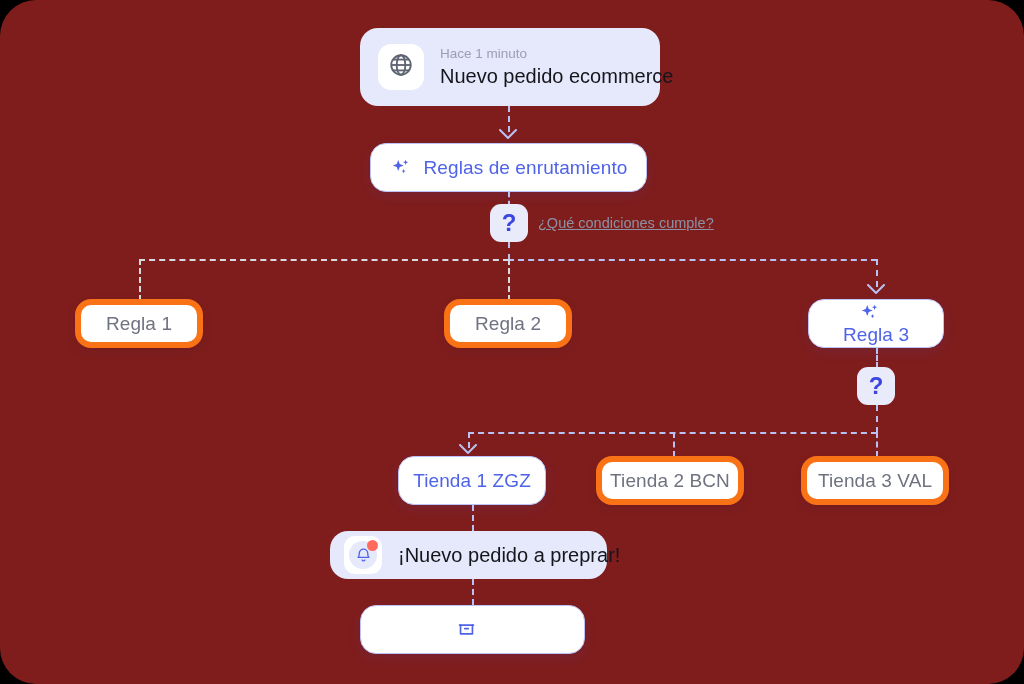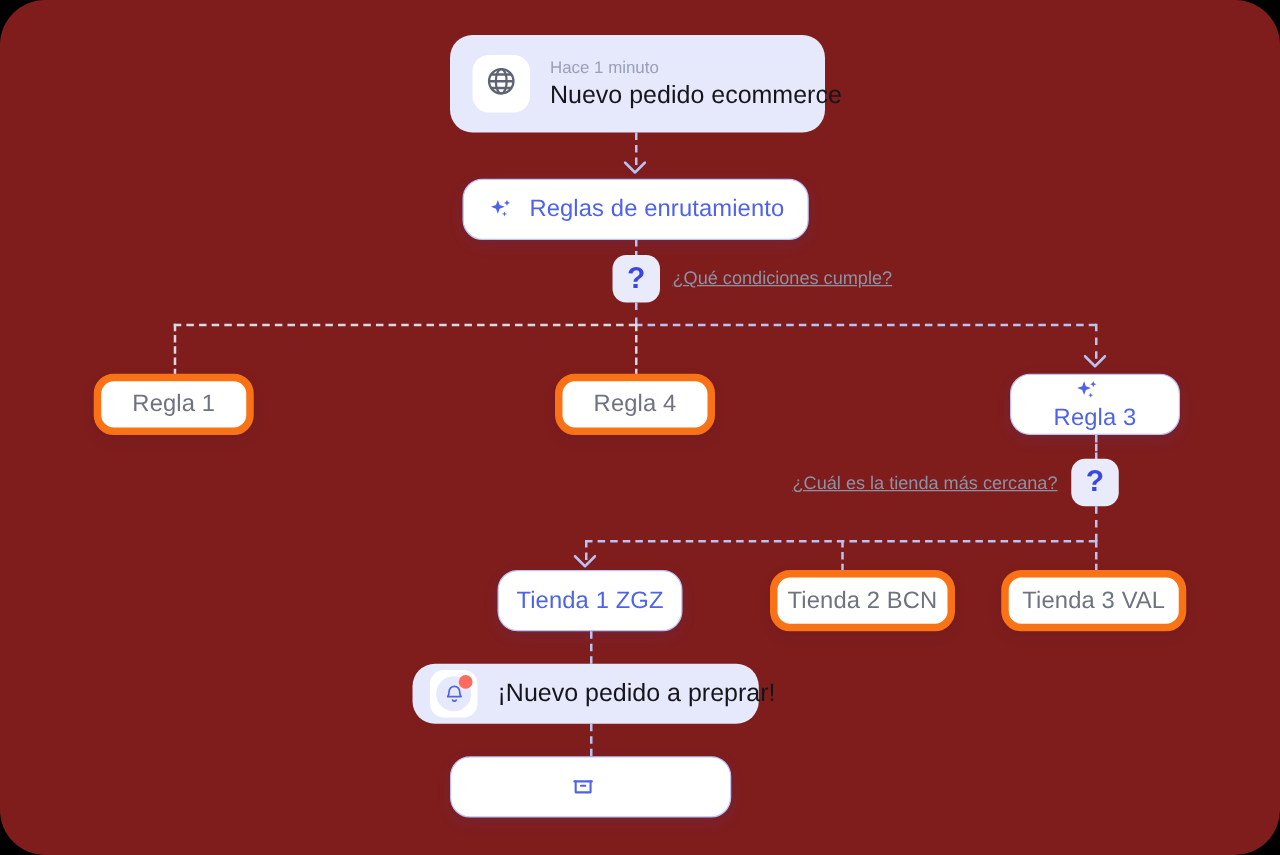--- a/index.html
+++ b/index.html
@@ -175,58 +175,57 @@
     <svg width="18" height="11" viewBox="0 0 18 11">
         <path d="M1 1 L9 9 L17 1" fill="none" stroke="#b9c2f5" stroke-width="2" stroke-linecap="round" stroke-linejoin="round"></path>
       </svg>
   </div>
 
   <div class="node pill" style="left:75px; top:299px; width:128px; height:49px;">
     <span class="label">Regla 1</span>
   </div>
 
   <div class="node pill" style="left:444px; top:299px; width:128px; height:49px;">
-    <span class="label">Regla 4</span>
+    <span class="label">Regla 2</span>
   </div>
 
   <div class="node pill active" style="left:808px; top:299px; width:136px; height:49px;flex-direction:column;">
     <span class="icon">
       <svg width="22" height="22" viewBox="0 0 24 24" fill="#4f63e8">
         <path d="M9 3.2 L10.6 7.6 L15 9.2 L10.6 10.8 L9 15.2 L7.4 10.8 L3 9.2 L7.4 7.6 Z"></path>
         <path d="M17 3 L17.8 5 L19.8 5.8 L17.8 6.6 L17 8.6 L16.2 6.6 L14.2 5.8 L16.2 5 Z"></path>
         <path d="M14.8 13.2 L15.4 14.8 L17 15.4 L15.4 16 L14.8 17.6 L14.2 16 L12.6 15.4 L14.2 14.8 Z"></path>
       </svg>
     </span>
     <span class="label">Regla 3</span>
   </div>
 
   <div class="conn vline blue" style="left:876px; top:348px; height:20px;"></div>
 
   <div class="qbadge" style="left:857px; top:367px;">
     <span>?</span>
   </div>
-  <div class="qlabel" style="left:634px; top:379px;">¿Cuál es la tienda más cercana?</div>
 
   <div class="conn vline blue" style="left:876px; top:405px; height:28px;"></div>
 
   <div class="conn hline blue" style="left:468px; top:432px; width:409px;"></div>
 
   <div class="conn vline blue" style="left:468px; top:432px; height:16px;"></div>
   <div class="arrow" style="left:459px; top:444px;">
     <svg width="18" height="11" viewBox="0 0 18 11">
         <path d="M1 1 L9 9 L17 1" fill="none" stroke="#b9c2f5" stroke-width="2" stroke-linecap="round" stroke-linejoin="round"></path>
       </svg>
   </div>
   <div class="conn vline blue" style="left:673px; top:432px; height:25px;"></div>
   <div class="conn vline blue" style="left:876px; top:432px; height:25px;"></div>
 
   <div class="node pill active" style="left:398px; top:456px; width:148px; height:49px;">
     <span class="label">Tienda 1 ZGZ</span>
   </div>
-  <div class="node pill" style="left:616px; top:456px; width:148px; height:49px;">
+  <div class="node pill" style="left:596px; top:456px; width:148px; height:49px;">
     <span class="label">Tienda 2 BCN</span>
   </div>
   <div class="node pill" style="left:801px; top:456px; width:148px; height:49px;">
     <span class="label">Tienda 3 VAL</span>
   </div>
 
   <div class="conn vline blue" style="left:472px; top:505px; height:26px;"></div>
 
   <div class="node card" style="left:330px; top:531px; width:277px; height:48px; padding:0 14px;">
     <div class="tile" style="width:38px;height:38px;border-radius:11px;">

